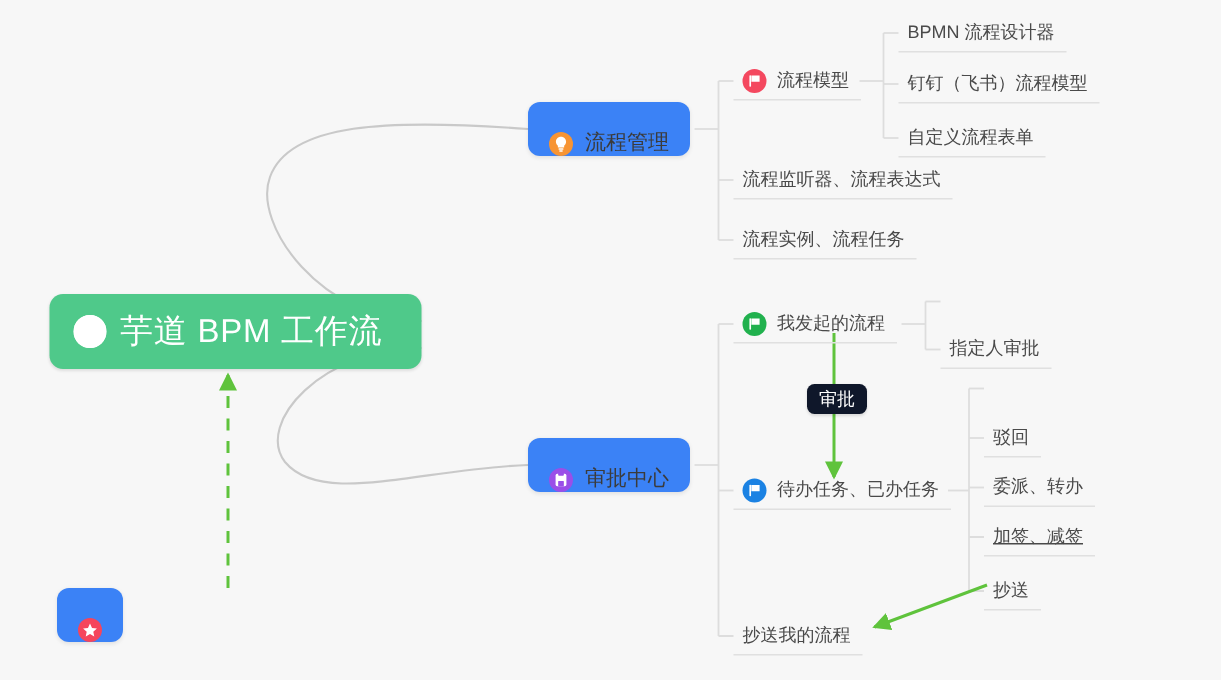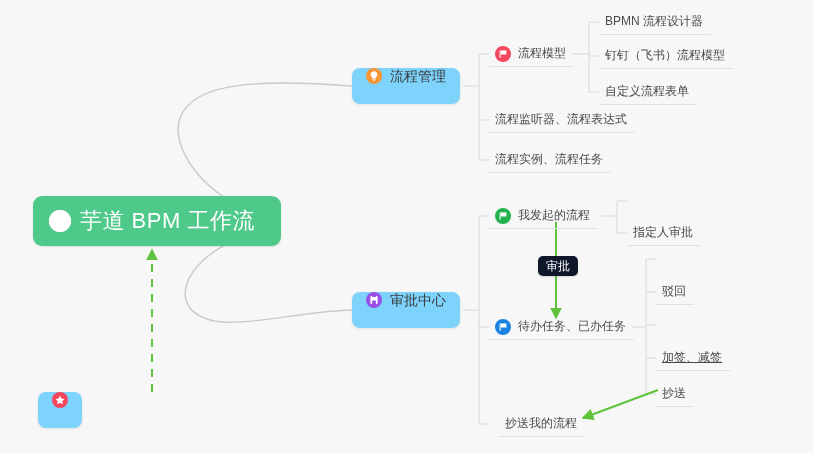--- a/index.html
+++ b/index.html
@@ -20,22 +20,22 @@
     left:33px;top:196px;width:248px;height:50px;
     background:#4fc98a;border-radius:9px;
     display:flex;align-items:center;gap:9px;
     padding:0 16px;
     box-shadow:0 1px 2px rgba(0,0,0,.10);
   }
   .root .label{color:#ffffff;font-size:22px;letter-spacing:.5px;}
 
   
   .card{
-    background:#7dd3fc;border-radius:8px;
-    display:flex;align-items:flex-start;gap:8px;
+    background:#3b82f6;border-radius:8px;
+    display:flex;align-items:flex-end;gap:8px;
     padding:0 14px;height:36px;
     box-shadow:0 1px 3px rgba(0,0,0,.09);
   }
   .card .label{color:#3b3b3b;font-size:14px;}
 
   
   .leaf{
     display:flex;align-items:center;gap:7px;
     height:26px;padding:0 8px 0 6px;
     border-bottom:1px solid #e0e0e0;
@@ -201,28 +201,31 @@
         <rect x="4.6" y="4.2" width="1.1" height="7.6" rx="0.5" fill="#ffffff"></rect>
         <path d="M5.9 4.4 H11.4 V8.5 H5.9 Z" fill="#ffffff"></path>
       </svg>
     </span>
     <span>待办任务、已办任务</span>
   </div>
 
   <div class="node leaf" style="left:656px;top:279px;">
     <span>驳回</span>
   </div>
+  <div class="node leaf" style="left:656px;top:312px;">
+    <span>委派、转办</span>
+  </div>
   <div class="node leaf" style="left:656px;top:345px;text-decoration:underline;">
     <span>加签、减签</span>
   </div>
   <div class="node leaf" style="left:656px;top:381px;">
     <span>抄送</span>
   </div>
 
-  <div class="node leaf" style="left:499px;top:411px;">
+  <div class="node leaf" style="left:489px;top:411px;">
     <span>抄送我的流程</span>
   </div>
 
   <div class="node card" style="left:38px;top:392px;">
     <span class="ico red">
       <svg width="16" height="16" viewBox="0 0 16 16">
         <path d="M8 3.6 L9.35 6.6 L12.6 6.95 L10.2 9.15 L10.85 12.3 L8 10.7 L5.15 12.3 L5.8 9.15 L3.4 6.95 L6.65 6.6 Z" fill="#ffffff"></path>
       </svg>
     </span>
   </div>

